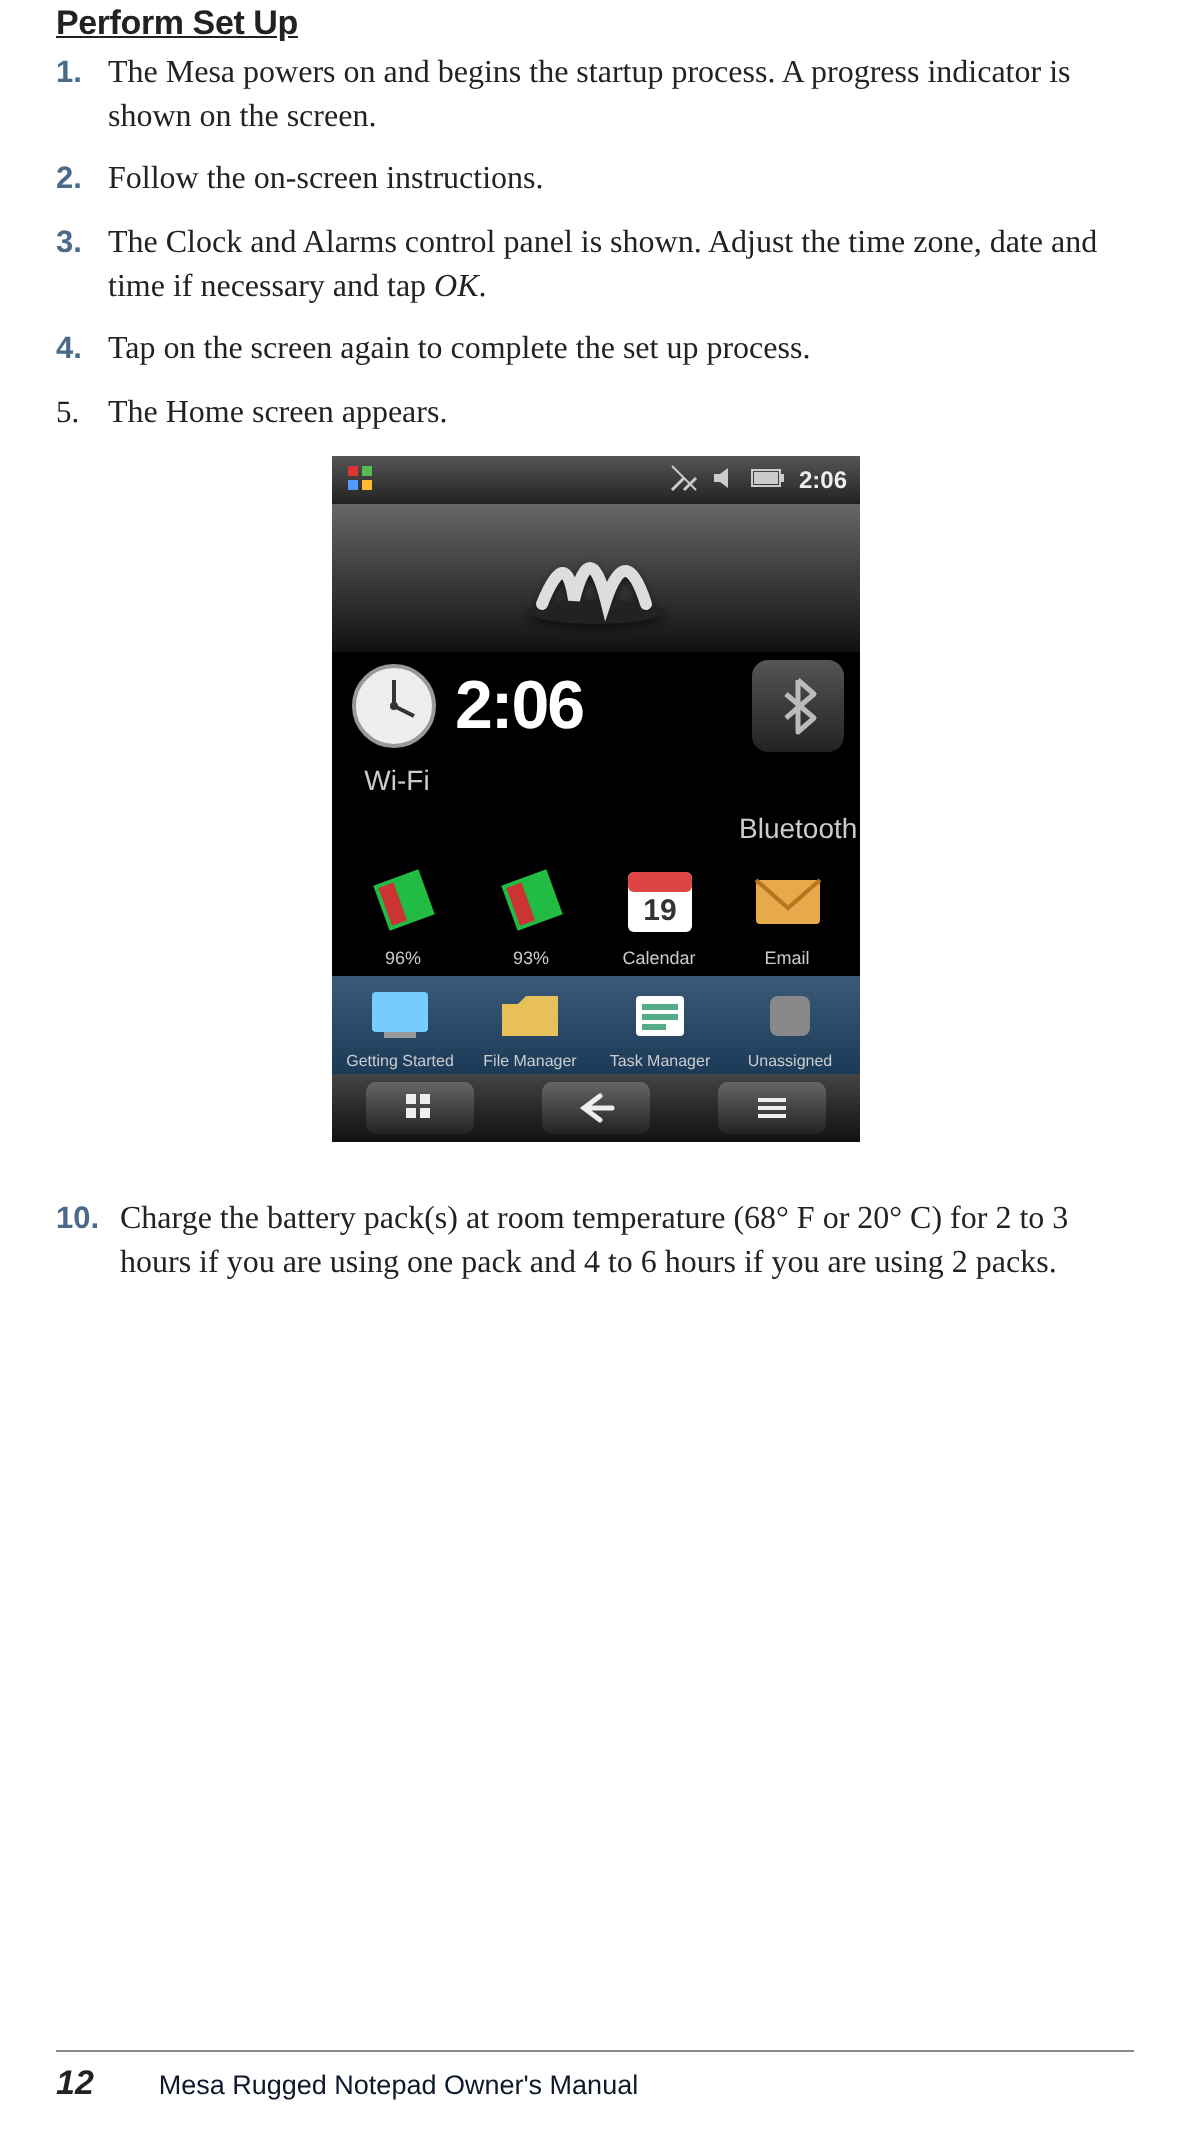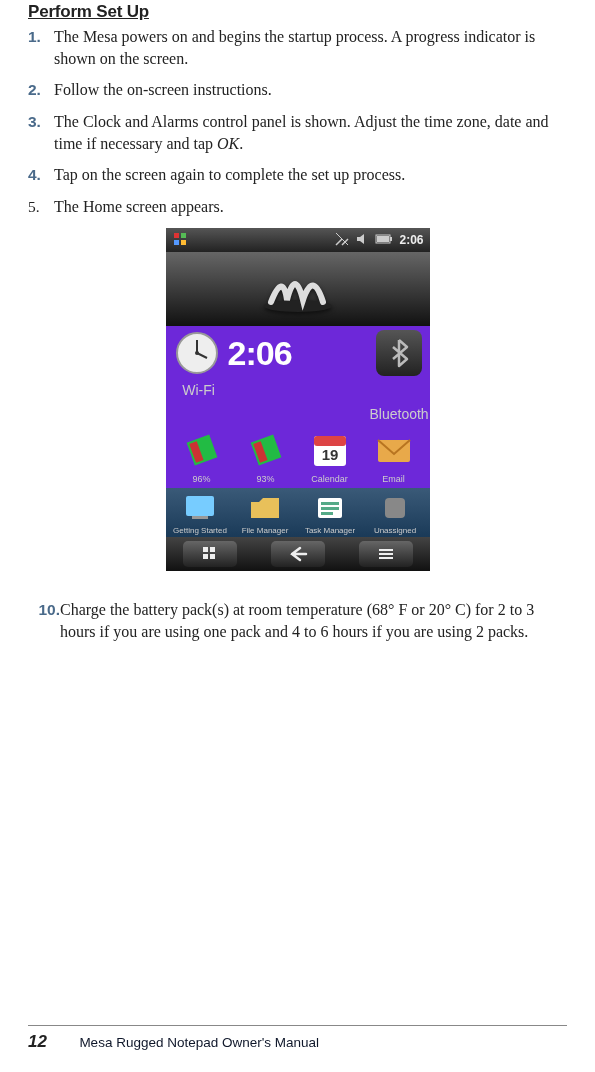--- a/index.html
+++ b/index.html
@@ -56,21 +56,21 @@
     font-size: 16px;
   }
   .step-text em { font-style: italic; }
   .figure-wrap {
     text-align: center;
     margin: 8px 0 28px 0;
   }
   .phone {
     display: inline-block;
     width: 264px;
-    background: #6d28d9;
+    background: #000000;
     padding: 0;
     box-sizing: border-box;
     font-family: Arial, Helvetica, sans-serif;
     color: #ddd;
     text-align: left;
   }
   .statusbar {
     height: 24px;
     background: linear-gradient(#555,#222);
     display: flex;
@@ -165,21 +165,20 @@
     display: flex; align-items: center; justify-content: center;
   }
   .step10 {
     display: flex;
     align-items: flex-start;
     margin: 0 0 10px 0;
     line-height: 1.35;
   }
   .step10 .num {
     min-width: 32px;
-    text-align: right;
   }
   .footer {
     position: absolute;
     bottom: 22px;
     left: 28px;
     right: 28px;
     border-top: 1px solid #888;
     padding-top: 6px;
     font-family: Arial, Helvetica, sans-serif;
   }

